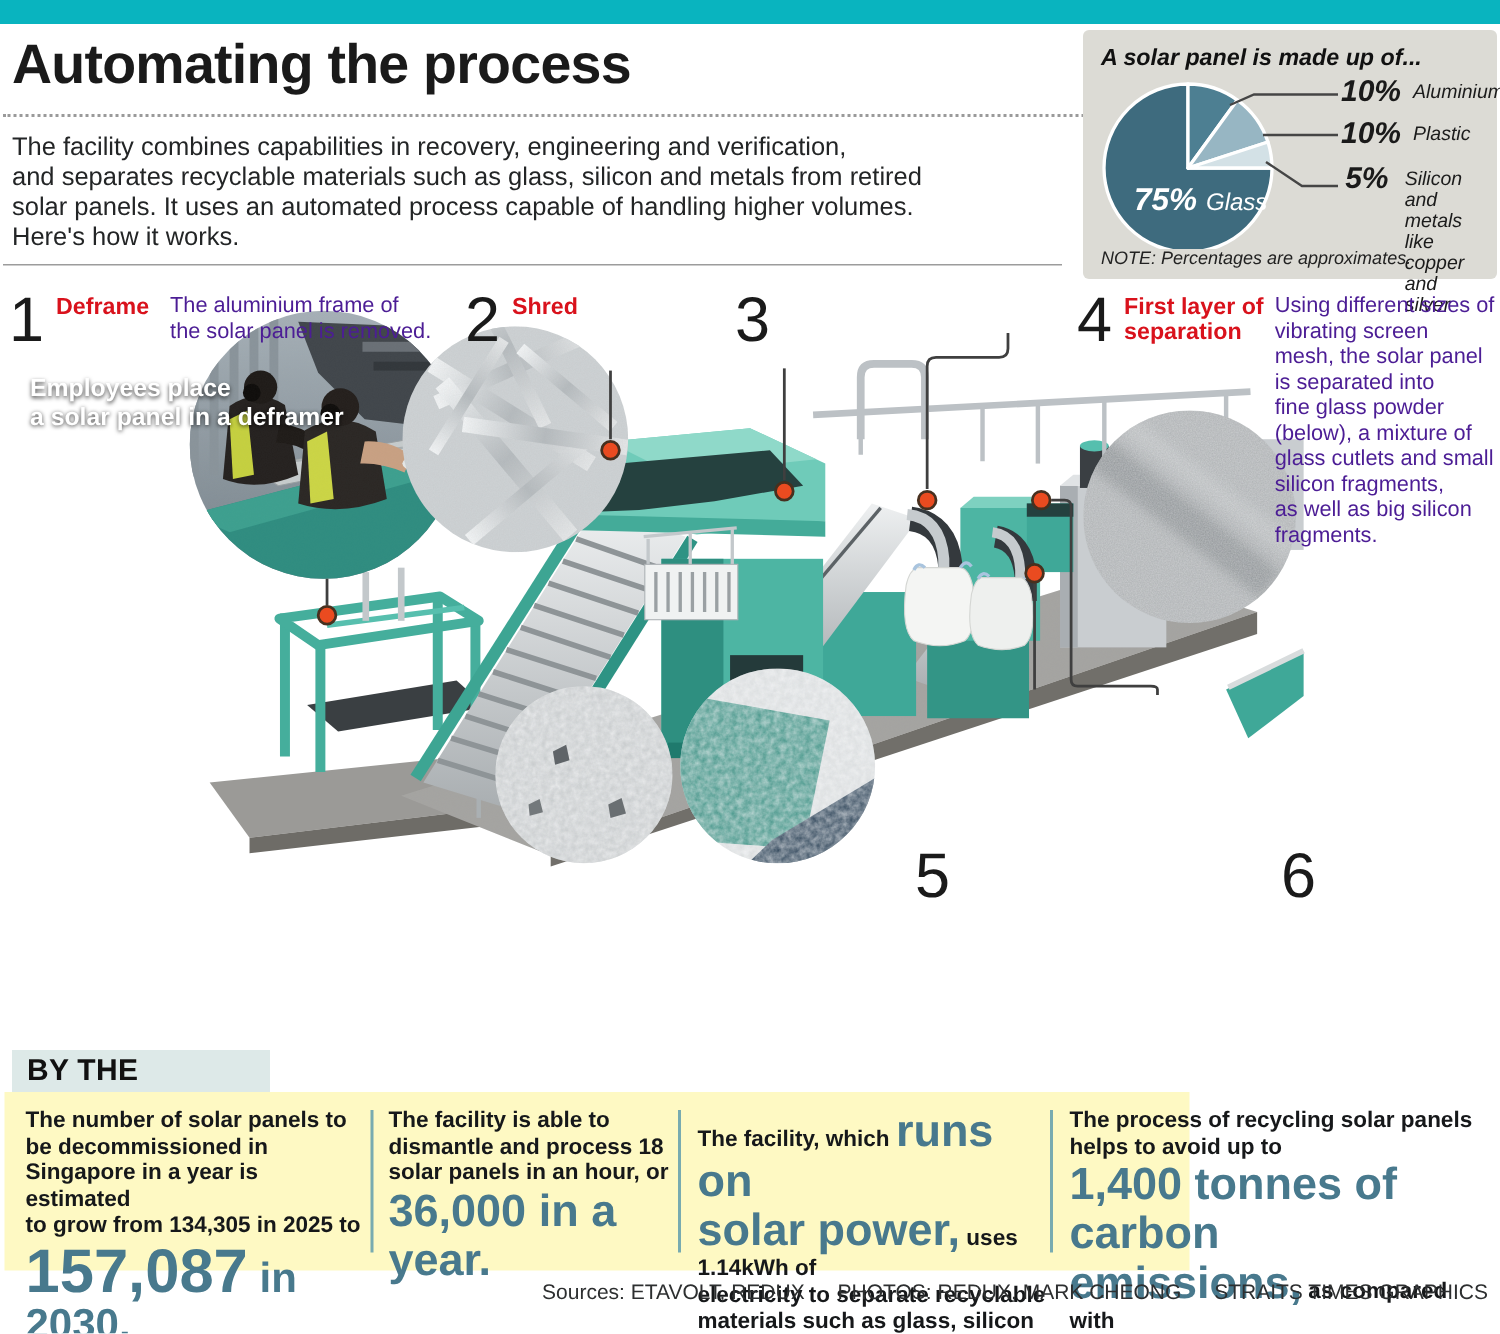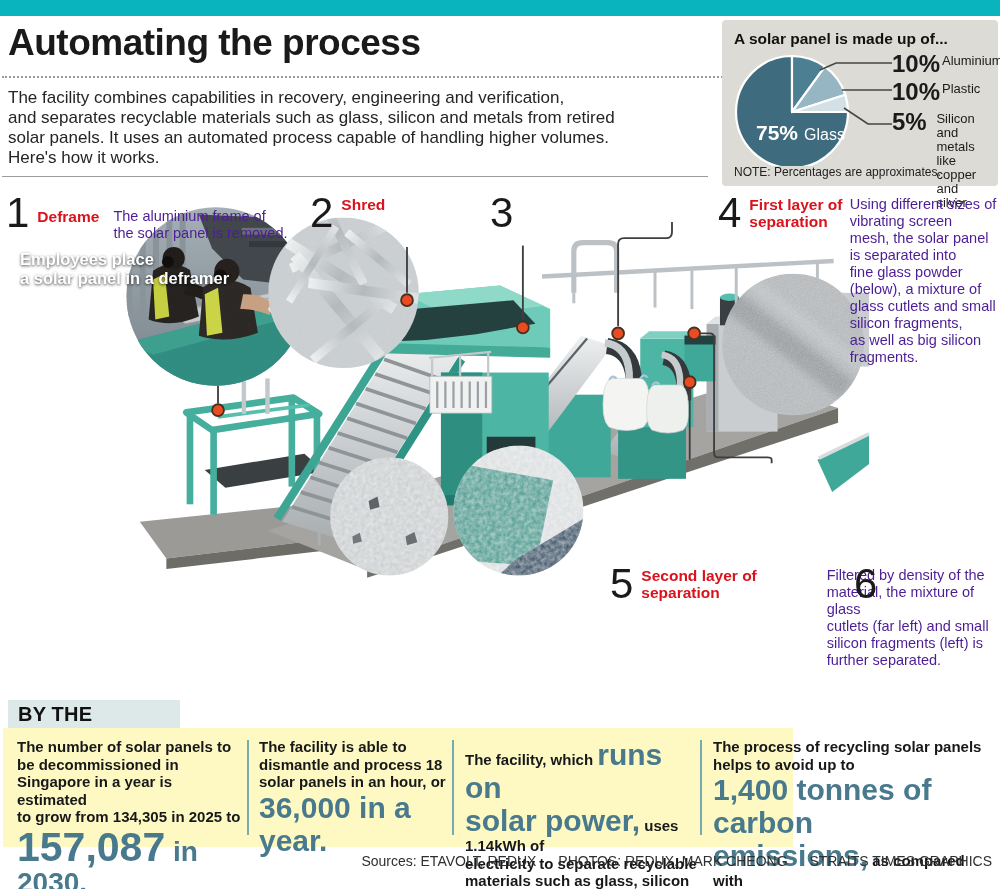--- a/index.html
+++ b/index.html
@@ -7,35 +7,35 @@
   .page { position:relative; width:1000px; height:889px; background:#fff; overflow:hidden; }
   .abs { position:absolute; }
 
   .topbar { left:0; top:0; width:1000px; height:16px; }
   .title { left:8px; top:22px; font-size:37px; font-weight:bold; color:#1a1a1a; letter-spacing:-0.5px; }
   .dotted-rule { left:2px; top:76px; width:996px; border-top:2px dotted #9a9a9a; }
   .intro { left:8px; top:88px; width:720px; font-size:17px; line-height:20px; color:#232526; white-space:pre-line; }
   .solid-rule { left:2px; top:176px; width:706px; border-top:1.5px solid #9c9c9c; }
 
   
-  .pie-box { left:722px; top:20px; width:276px; height:166px; background:#dcdbd5; border-radius:4px; z-index:4; }
+  .pie-box { left:722px; top:20px; width:276px; height:166px; background:#dcdbd5; border-radius:4px; z-index:4;font-style:italic; }
   .pie-title { position:absolute; left:12px; top:10px; font-size:15.5px; font-weight:bold; color:#111; }
   .pie-flex { position:absolute; left:8px; top:34px; width:262px; height:112px; }
   .pie-svg { position:absolute; left:0; top:0; }
   .legend { position:absolute; left:162px; top:0; width:100px; }
   .leg-row { position:absolute; display:flex; }
-  .leg-pct { width:44px; text-align:left; font-size:24px; font-weight:bold; color:#1a1a1a; }
+  .leg-pct { width:44px; text-align:center; font-size:20px; font-weight:bold; color:#1a1a1a; }
   .leg-lbl { margin-left:6px; padding-top:4px; font-size:13px; line-height:14px; color:#1b1b1b; white-space:pre-line; }
   .pie-note { position:absolute; left:12px; bottom:7px; font-size:12px; color:#222; }
 
   
   .step { display:flex; z-index:5; }
   .step-num { font-size:42px; font-weight:400; color:#1a1a1a; line-height:0.95; margin-right:8px; }
   .step-text { display:flex; padding-top:3px; }
-  .step.row .step-text { flex-direction:row;margin-top:12px; }
+  .step.row .step-text { flex-direction:row; }
   .step.row .step-title { margin-right:14px; }
   .step-title { font-size:15.5px; font-weight:bold; color:#d9121c; line-height:17px; }
   .step-desc { font-size:14.5px; line-height:17px; color:#4c1d95; white-space:pre-line; }
 
   .photo-caption { left:20px; top:250px; width:280px; text-align:left; z-index:6;
     color:#fff; font-size:16.5px; font-weight:bold; line-height:19px; white-space:pre-line;
     text-shadow:0 1px 3px rgba(0,0,0,.75); }
 
   #illus { position:absolute; left:0; top:188px; z-index:1; }
 
@@ -373,28 +373,20 @@
       <span class="step-title">First layer of separation</span>
       <span class="step-desc">Using different sizes of vibrating screen
 mesh, the solar panel is separated into
 fine glass powder (below), a mixture of
 glass cutlets and small silicon fragments,
 as well as big silicon fragments.</span>
     </div>
   </div>
   <div class="abs step" style="left:610px;top:564px">
     <span class="step-num">5</span>
-    <div class="step-text">
-      <span class="step-title">Second layer of separation</span>
-      <span class="step-desc">Filtered by density of the
-material, the mixture of glass
-cutlets (far left) and small
-silicon fragments (left) is
-further separated.</span>
-    </div>
   </div>
   <div class="abs step" style="left:854px;top:564px">
     <span class="step-num">6</span>
   </div>
 
   <div class="abs btn-tab">BY THE NUMBERS</div>
   <div class="abs btn-panel">
     <div class="divider" style="left:244px"></div>
     <div class="divider" style="left:449px"></div>
     <div class="divider" style="left:697px"></div>

